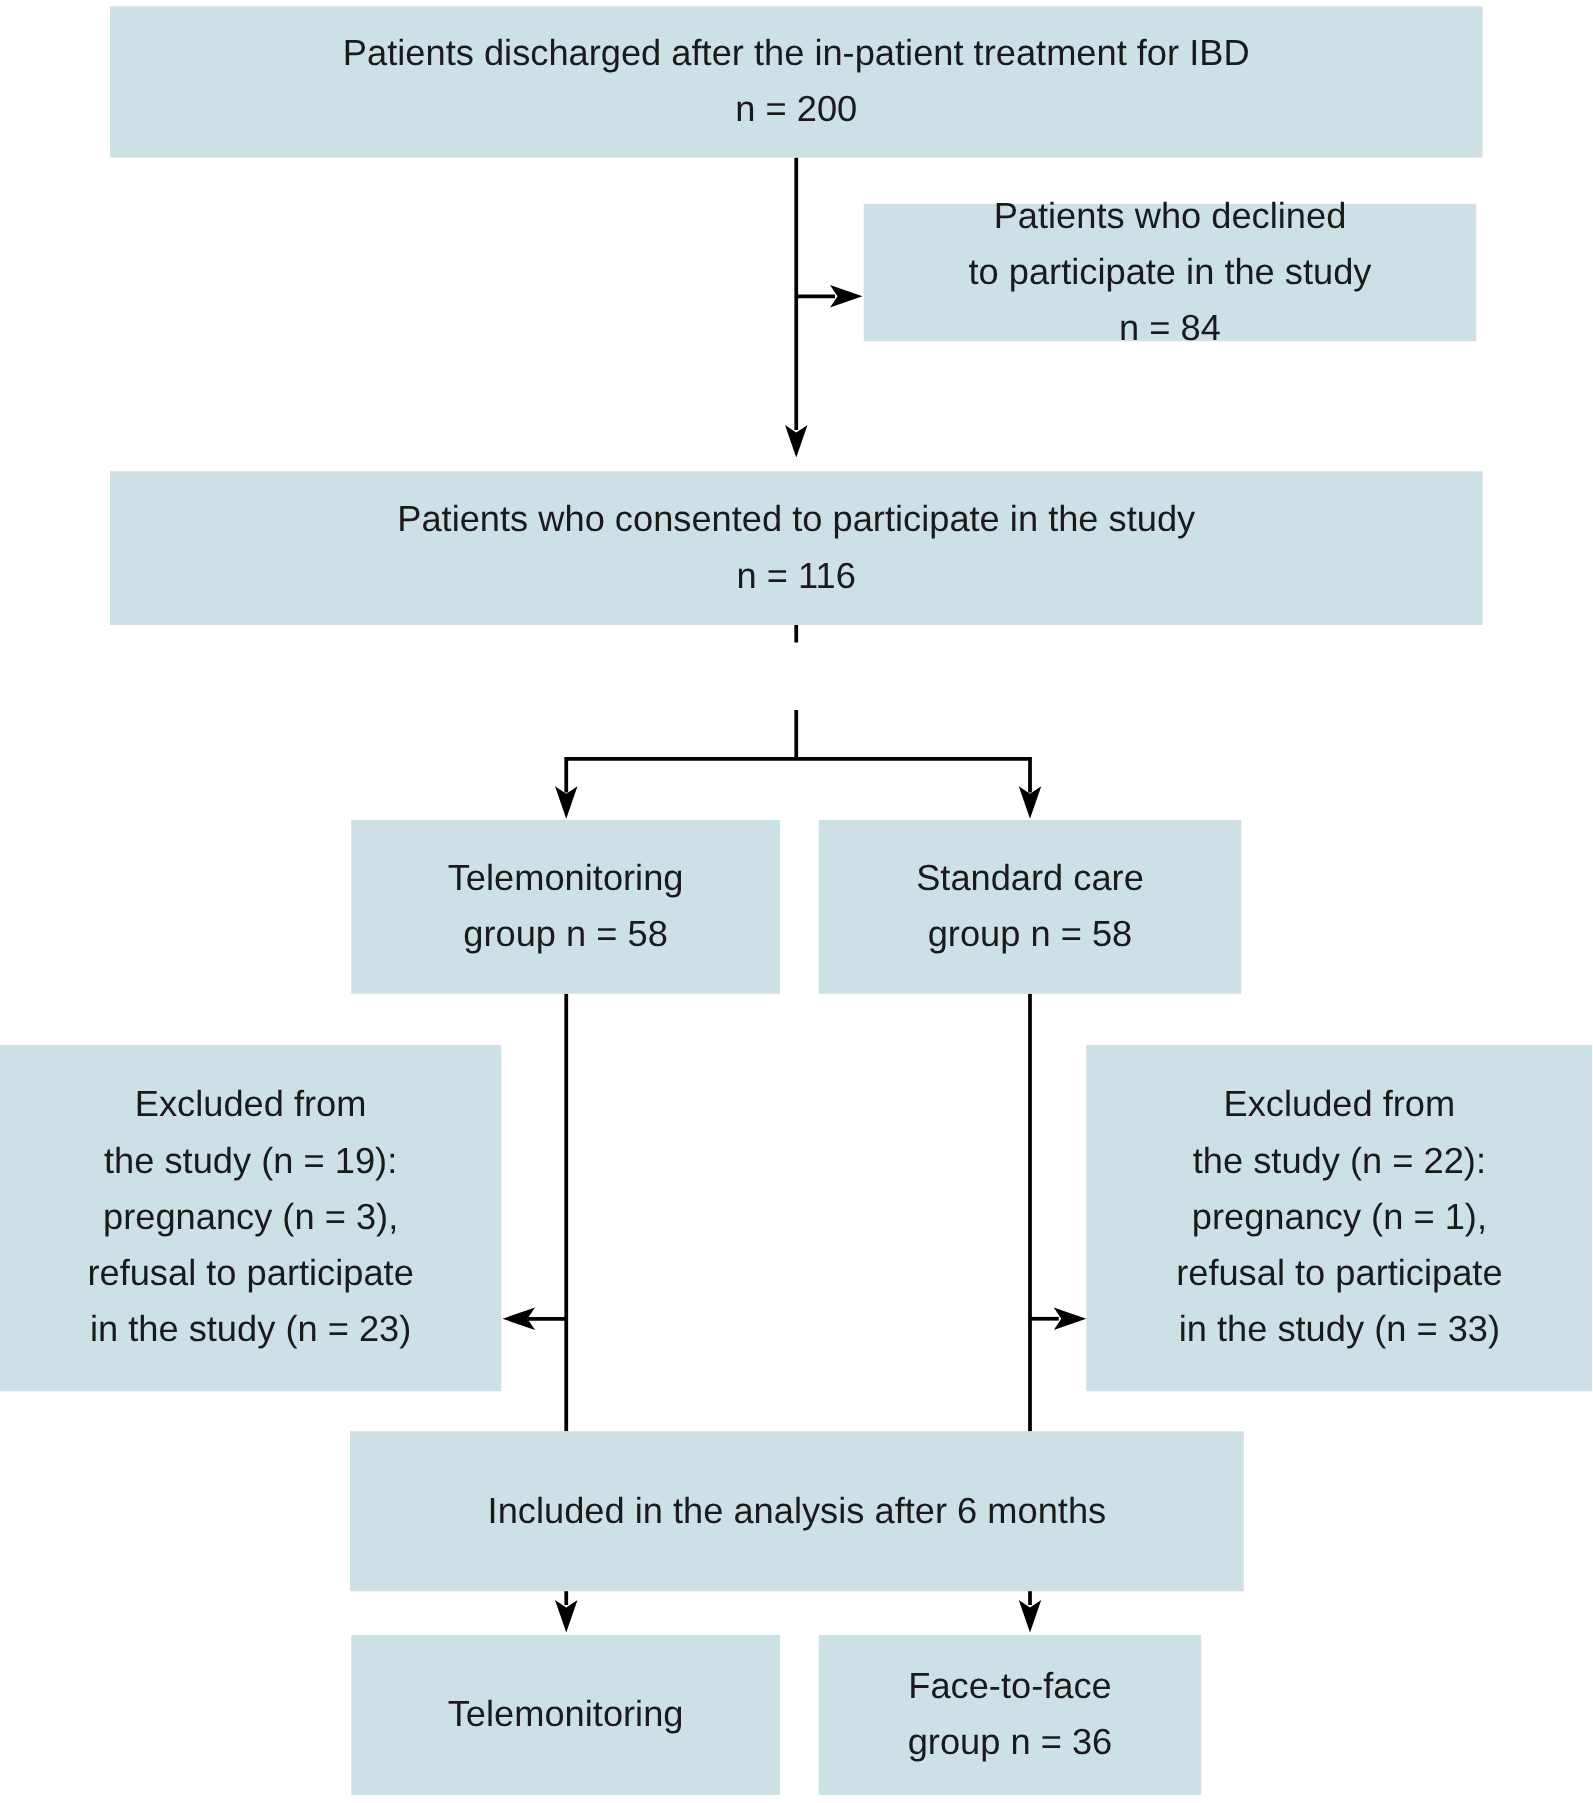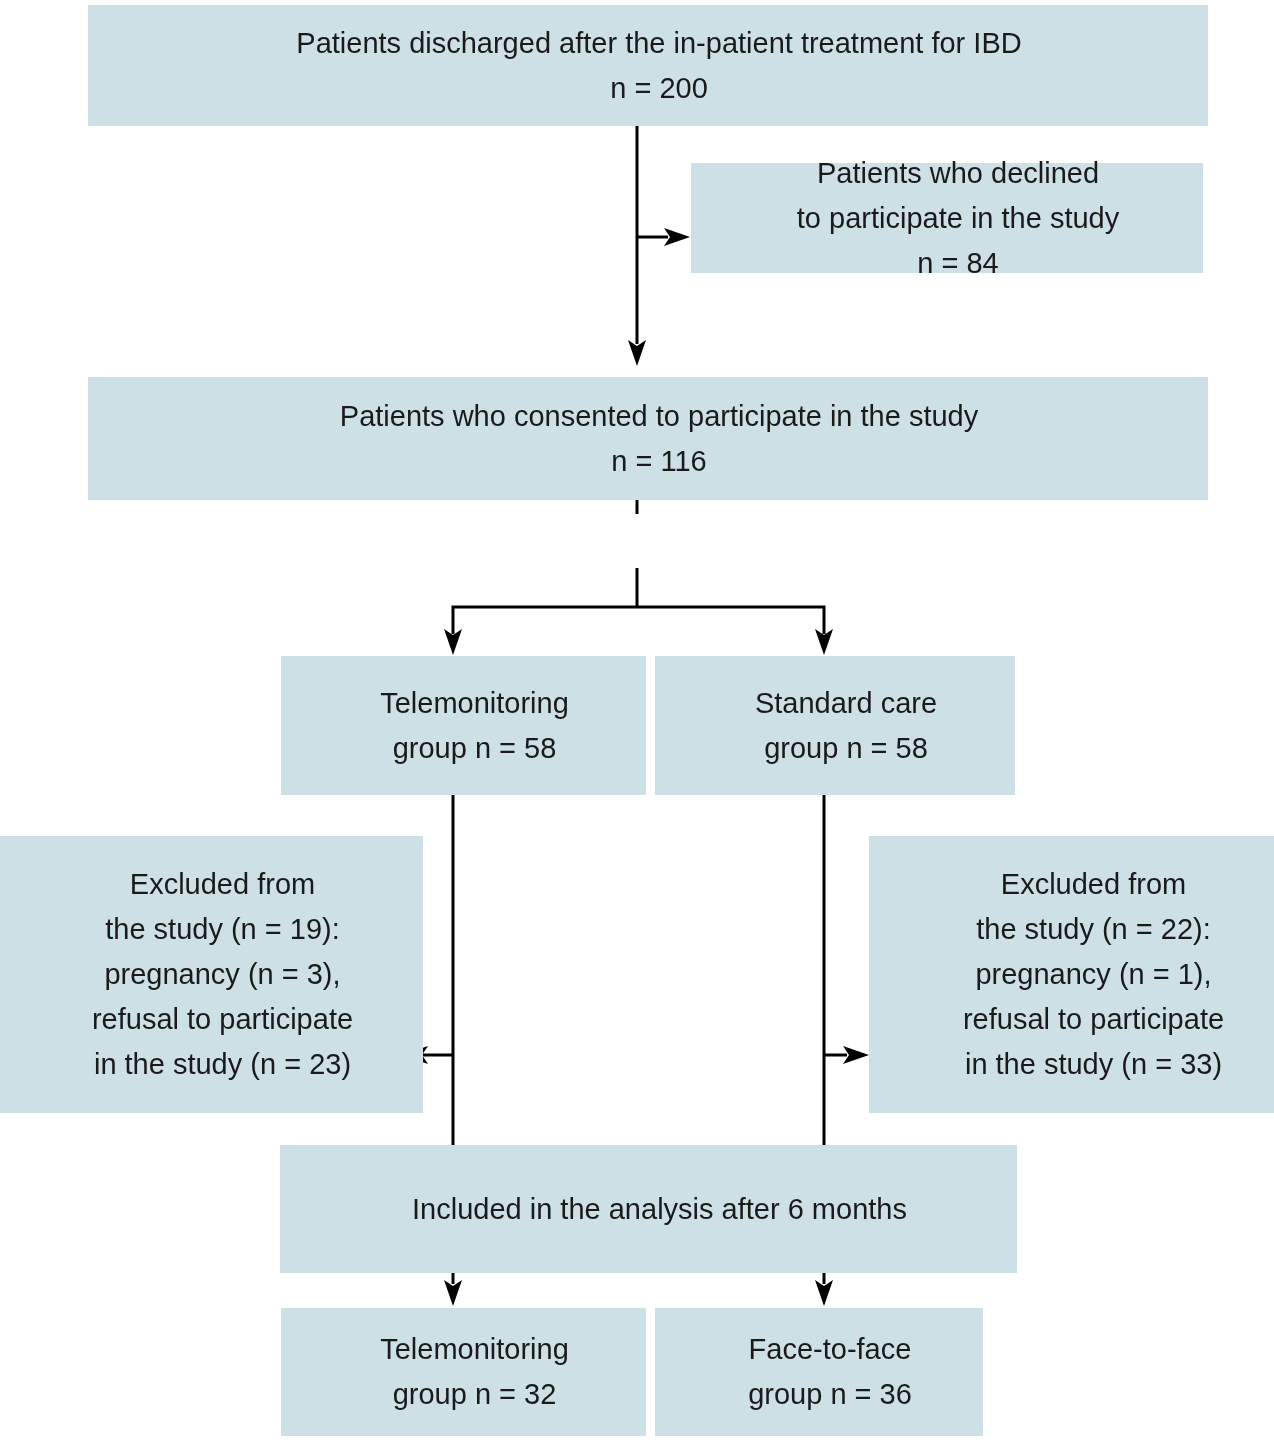--- a/index.html
+++ b/index.html
@@ -38,21 +38,20 @@
   }
   .box {
     position: absolute;
     background: var(--box-fill);
     display: flex;
     flex-direction: column;
     justify-content: center;
     align-items: center;
     text-align: center;
     font-size: 29px;
-    padding-left: 22px;
   }
   .box .line {
     line-height: 45px;
     white-space: nowrap;
   }
   .free-label {
     position: absolute;
     text-align: center;
     font-size: 29px;
     line-height: 45px;
@@ -158,21 +157,20 @@
     <div class="line">refusal to participate</div>
     <div class="line">in the study (n = 33)</div>
   </div>
 
   <div class="box" style="left:280px; top:1145px; width:715px; height:128px;">
     <div class="line">Included in the analysis after 6 months</div>
   </div>
 
   <div class="box" style="left:281px; top:1308px; width:343px; height:128px;">
     <div class="line">Telemonitoring</div>
-    <div class="line">group n = 32</div>
   </div>
 
   <div class="box" style="left:655px; top:1308px; width:306px; height:128px;">
     <div class="line">Face-to-face</div>
     <div class="line">group n = 36</div>
   </div>
 
 </div>
 
 </body></html>

